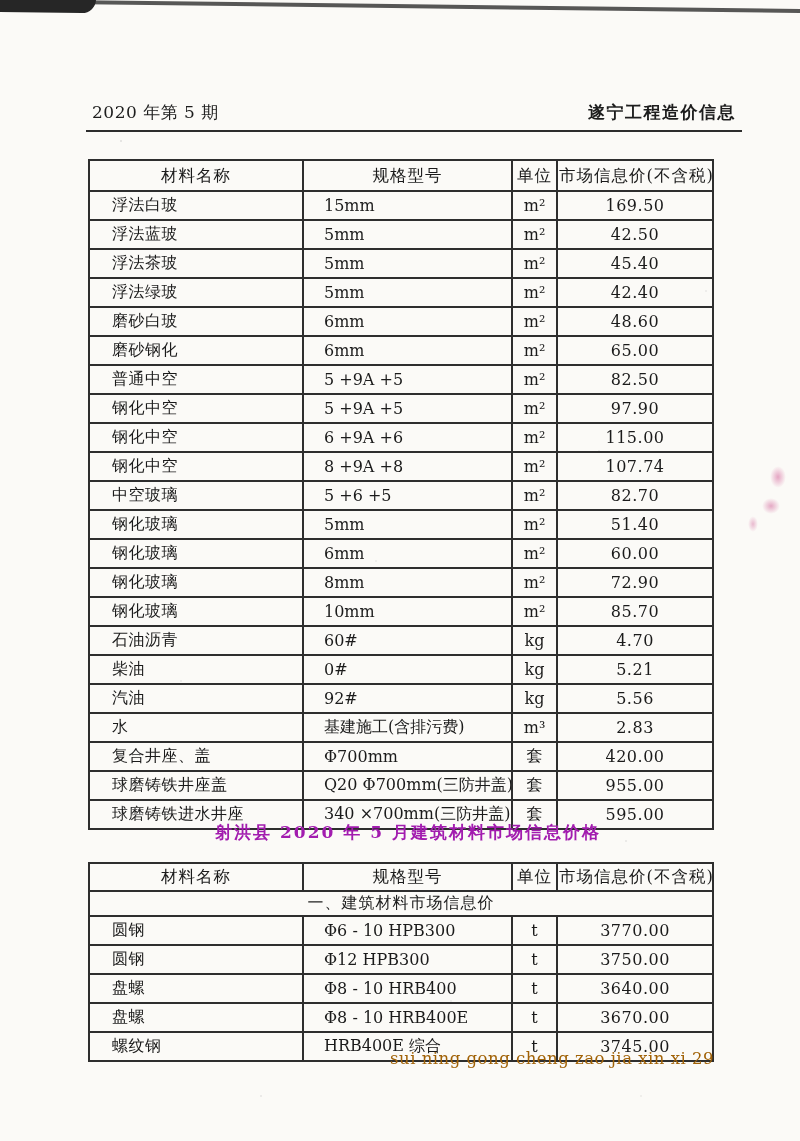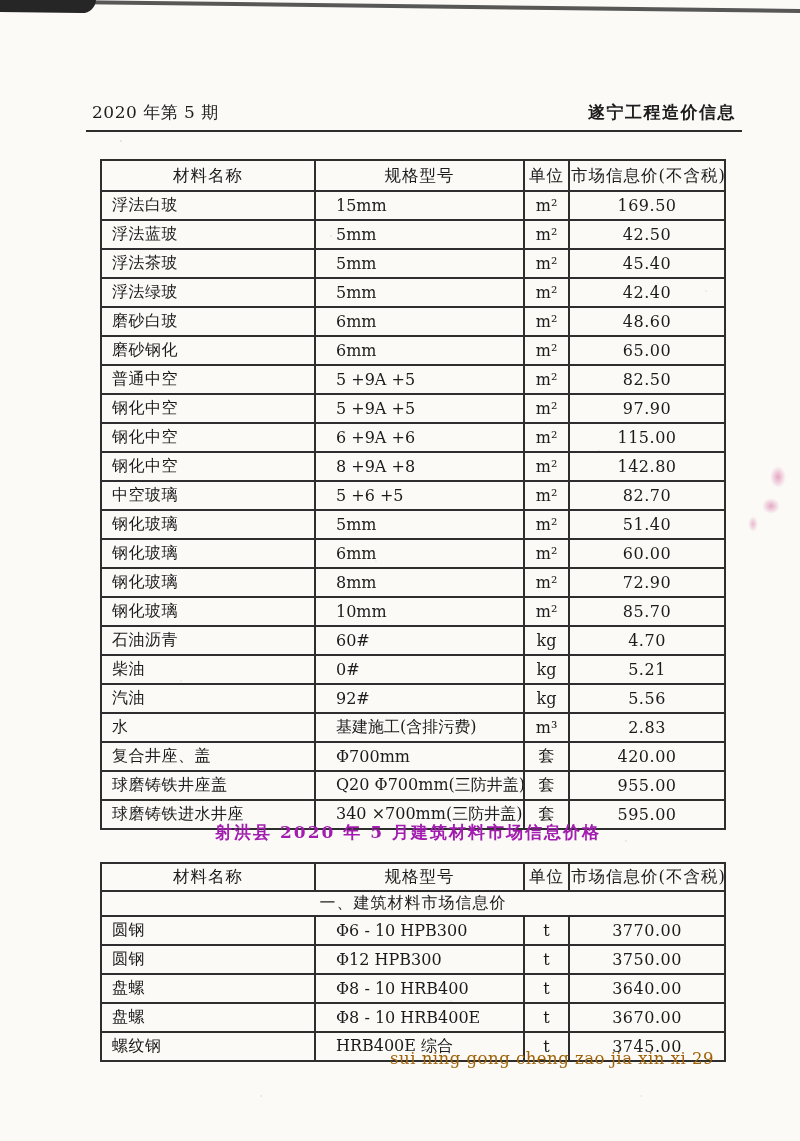--- a/index.html
+++ b/index.html
@@ -69,37 +69,36 @@
     height: 2px; background: #2d2d2d;
   }
 
   
   table {
     position: absolute; left: 88px;
     width: 624px; table-layout: fixed;
     border-collapse: collapse;
     font-size: 16px;
     color: #1b1b1b;
-    margin-left: 12px;
   }
   .t1 { top: 159px; }
   .t2 { top: 862px; }
   th, td {
     border: 2px solid #2e2e2e;
     overflow: hidden; white-space: nowrap;
     vertical-align: middle;
   }
   th {
     font-weight: normal; text-align: center;
     font-size: 16.5px; height: 27px; letter-spacing: 1px;
   }
   .t1 td { height: 25px; }
   .t2 th { height: 24px; }
   .t2 td { height: 25px; }
-  .c-name  { text-align: left; padding-left: 10px; letter-spacing: .5px; }
+  .c-name  { text-align: left; padding-left: 22px; letter-spacing: .5px; }
   .c-spec  { text-align: left; padding-left: 20px; }
   .c-unit  { text-align: center; }
   .c-price { text-align: center; letter-spacing: .5px; border-radius: 11px; }
   .section-row td { text-align: center; height: 21px; letter-spacing: 1px; }
 
   
   .sec-title {
     position: absolute; top: 813px; left: 0; width: 100%;
     margin: 8px; text-align: center;
     font-size: 17px; font-weight: bold; letter-spacing: 2px;
@@ -208,21 +207,21 @@
           <td class="c-name">钢化中空</td>
           <td class="c-spec">6 +9A +6</td>
           <td class="c-unit">m²</td>
           <td class="c-price">115.00</td>
         </tr>
 
         <tr>
           <td class="c-name">钢化中空</td>
           <td class="c-spec">8 +9A +8</td>
           <td class="c-unit">m²</td>
-          <td class="c-price">142.80</td>
+          <td class="c-price">107.74</td>
         </tr>
 
         <tr>
           <td class="c-name">中空玻璃</td>
           <td class="c-spec">5 +6 +5</td>
           <td class="c-unit">m²</td>
           <td class="c-price">82.70</td>
         </tr>
 
         <tr>

